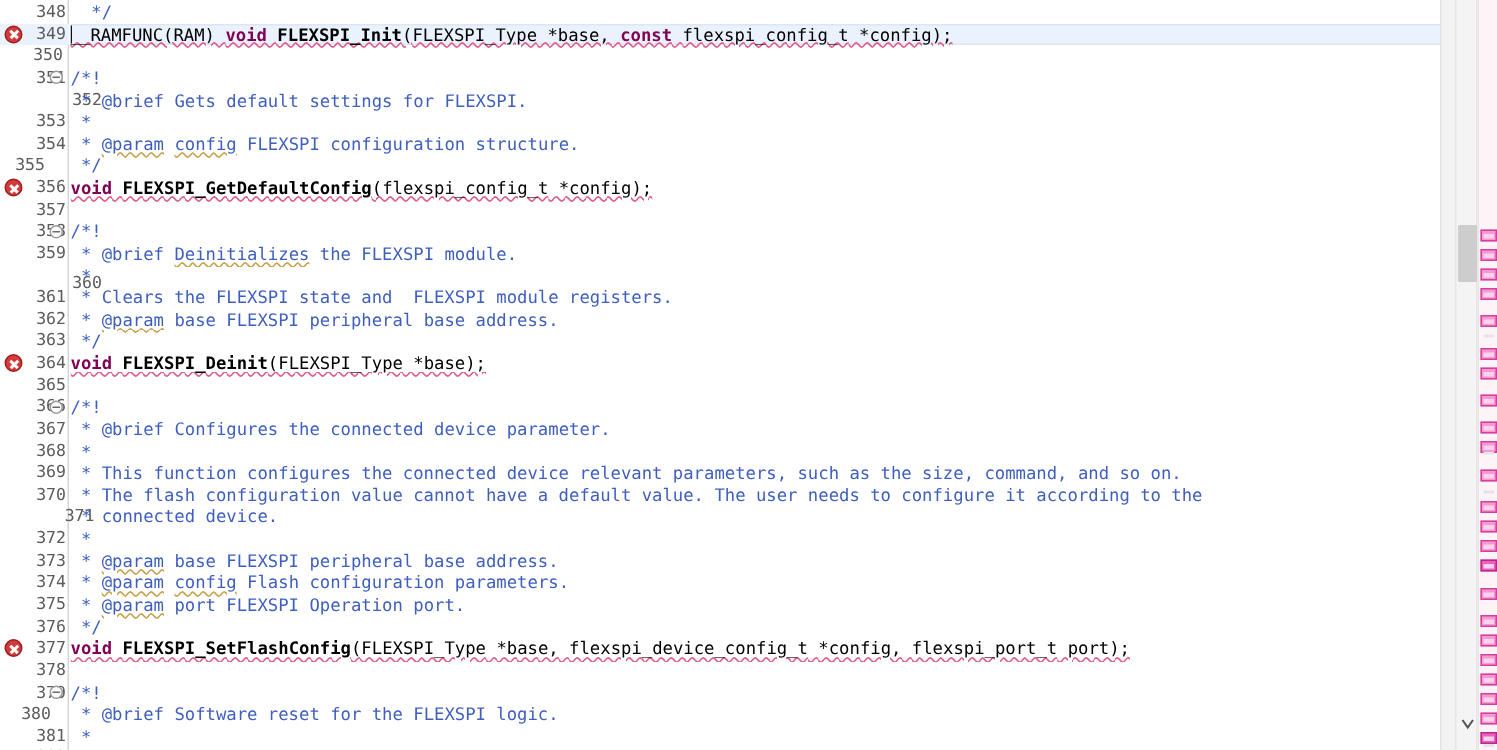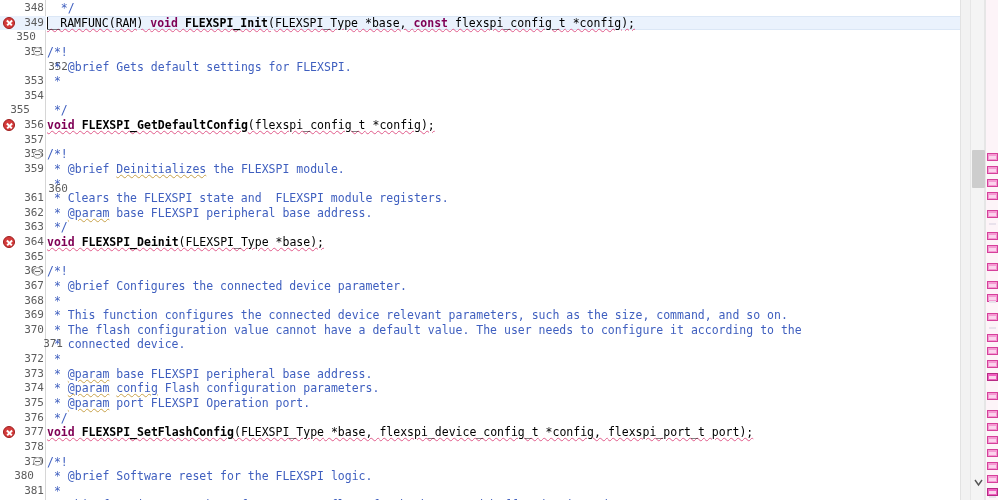--- a/index.html
+++ b/index.html
@@ -246,21 +246,21 @@
   }
 </style>
 </head>
 <body>
 
 <div id="editor">
 
   <div class="gutter" id="gutter">
       <div class="grow" style="position: absolute; left: 0px; top: 1px; width: 46px;"><span class="lnum">348</span></div>
       <div class="grow current" style="position: absolute; left: 0px; top: 15.63px; width: 46px;"><span class="err-icon"></span><span class="lnum">349</span></div>
-      <div class="grow" style="position: absolute; left: 2px; top: 30.26px; width: 36px;"><span class="lnum">350</span></div>
+      <div class="grow" style="position: absolute; left: 8px; top: 30.26px; width: 36px;"><span class="lnum">350</span></div>
       <div class="grow" style="position: absolute; left: 0px; top: 44.89px; width: 46px;"><span class="lnum">351</span></div>
       <div class="grow" style="position: absolute; left: 0px; top: 59.52px; width: 46px; margin-left: 24px;"><span class="lnum">352</span></div>
       <div class="grow" style="position: absolute; left: 0px; top: 74.15px; width: 46px;"><span class="lnum">353</span></div>
       <div class="grow" style="position: absolute; left: 0px; top: 88.78px; width: 46px;"><span class="lnum">354</span></div>
       <div class="grow" style="position: absolute; left: 0px; top: 103.41px; width: 32px;"><span class="lnum">355</span></div>
       <div class="grow" style="position: absolute; left: 0px; top: 118.04px; width: 46px;"><span class="err-icon"></span><span class="lnum">356</span></div>
       <div class="grow" style="position: absolute; left: 0px; top: 132.67px; width: 46px;"><span class="lnum">357</span></div>
       <div class="grow" style="position: absolute; left: 0px; top: 147.3px; width: 46px;"><span class="lnum">358</span></div>
       <div class="grow" style="position: absolute; left: 0px; top: 161.93px; width: 46px;"><span class="lnum">359</span></div>
       <div class="grow" style="position: absolute; left: 0px; top: 182px; width: 70px;"><span class="lnum">360</span></div>
@@ -294,20 +294,21 @@
       <span class="fold-icon" style="position: absolute; left: 0px; right: auto; top: 457.03px;"></span>
     </div>
 
   <div class="code-area" id="codearea">
       <div class="row" style="position: absolute; left: 0px; top: 1px; width: 913px;"><span style="position: relative;"><span class="tok-plain">  </span><span class="tok-doc">*/</span></span></div>
       <div class="row" style="position: absolute; left: 0px; top: 15.63px; width: 913px;"><div class="hl-band" style="left: -47px; top: 0px;"></div><span style="position: relative;"><span class="caret"></span><span class="tok-macro squig">__RAMFUNC(RAM) </span><span class="tok-kw squig">void</span><span class="tok-plain squig"> </span><span class="tok-fn squig">FLEXSPI_Init</span><span class="tok-plain squig">(</span><span class="tok-type squig">FLEXSPI_Type</span><span class="tok-plain squig"> *base, </span><span class="tok-kw squig">const</span><span class="tok-plain squig"> </span><span class="tok-type squig">flexspi_config_t</span><span class="tok-plain squig"> *config);</span></span></div>
       <div class="row" style="position: absolute; left: 0px; top: 30.26px; width: 913px;"><span style="position: relative;"></span></div>
       <div class="row" style="position: absolute; left: 0px; top: 44.89px; width: 913px;"><span style="position: relative;"><span class="tok-doc">/*!</span></span></div>
       <div class="row" style="position: absolute; left: 0px; top: 59.52px; width: 913px;"><span style="position: relative;"><span class="tok-doc"> * </span><span class="tok-doc">@brief</span><span class="tok-doc"> Gets default settings for FLEXSPI.</span></span></div>
       <div class="row" style="position: absolute; left: 0px; top: 74.15px; width: 913px;"><span style="position: relative;"><span class="tok-doc"> *</span></span></div>
+      <div class="row" style="position: absolute; left: 0px; top: 88.78px; width: 913px;"><span style="position: relative;"><span class="tok-doc"> * </span><span class="tok-doc spell">@param</span><span class="tok-doc"> </span><span class="tok-doc spell">config</span><span class="tok-doc"> FLEXSPI configuration structure.</span></span></div>
       <div class="row" style="position: absolute; left: 0px; top: 103.41px; width: 913px;"><span style="position: relative;"><span class="tok-doc"> */</span></span></div>
       <div class="row" style="position: absolute; left: 0px; top: 118.04px; width: 913px;"><span style="position: relative;"><span class="tok-kw squig">void</span><span class="tok-plain squig"> </span><span class="tok-fn squig">FLEXSPI_GetDefaultConfig</span><span class="tok-plain squig">(</span><span class="tok-type squig">flexspi_config_t</span><span class="tok-plain squig"> *config);</span></span></div>
       <div class="row" style="position: absolute; left: 0px; top: 132.67px; width: 913px;"><span style="position: relative;"></span></div>
       <div class="row" style="position: absolute; left: 0px; top: 147.3px; width: 913px;"><span style="position: relative;"><span class="tok-doc">/*!</span></span></div>
       <div class="row" style="position: absolute; left: 0px; top: 161.93px; width: 913px;"><span style="position: relative;"><span class="tok-doc"> * </span><span class="tok-doc">@brief</span><span class="tok-doc"> </span><span class="tok-doc spell">Deinitializes</span><span class="tok-doc"> the FLEXSPI module.</span></span></div>
       <div class="row" style="position: absolute; left: 0px; top: 176.56px; width: 913px;"><span style="position: relative;"><span class="tok-doc"> *</span></span></div>
       <div class="row" style="position: absolute; left: 0px; top: 191.19px; width: 913px;"><span style="position: relative;"><span class="tok-doc"> * Clears the FLEXSPI state and  FLEXSPI module registers.</span></span></div>
       <div class="row" style="position: absolute; left: 0px; top: 205.82px; width: 913px;"><span style="position: relative;"><span class="tok-doc"> * </span><span class="tok-doc spell">@param</span><span class="tok-doc"> base FLEXSPI peripheral base address.</span></span></div>
       <div class="row" style="position: absolute; left: 0px; top: 220.45px; width: 913px;"><span style="position: relative;"><span class="tok-doc"> */</span></span></div>
       <div class="row" style="position: absolute; left: 0px; top: 235.08px; width: 913px;"><span style="position: relative;"><span class="tok-kw squig">void</span><span class="tok-plain squig"> </span><span class="tok-fn squig">FLEXSPI_Deinit</span><span class="tok-plain squig">(</span><span class="tok-type squig">FLEXSPI_Type</span><span class="tok-plain squig"> *base);</span></span></div>

